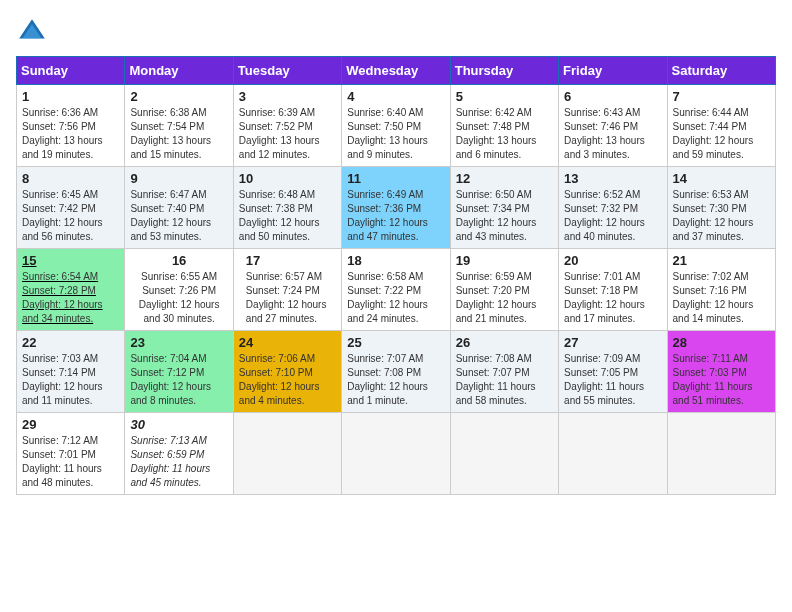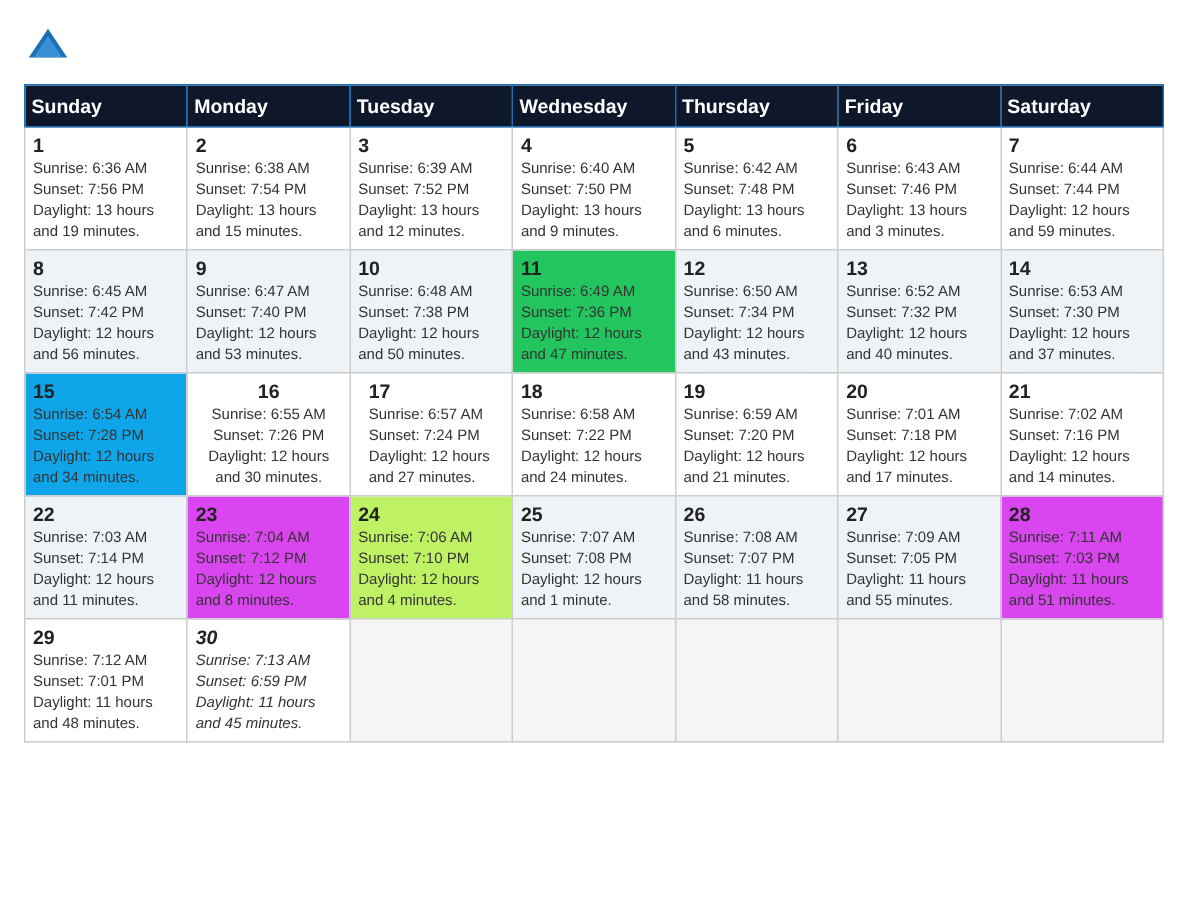--- a/index.html
+++ b/index.html
@@ -52,21 +52,21 @@
       font-size: 16px;
       color: #555;
       font-style: italic;
     }
     .calendar {
       width: 100%;
       border-collapse: collapse;
       font-size: 10.5px;
     }
     .calendar th {
-      background: #0f172a;
+      background: #6d28d9;
       color: #fff;
       padding: 6px 4px;
       text-align: left;
       font-size: 13px;
       font-weight: bold;
       border: 1px solid #1a6eb5;
     }
     .calendar td {
       border: 1px solid #ccc;
       vertical-align: top;
@@ -166,39 +166,39 @@
           <div class="day-info">Sunrise: 6:45 AM<br>Sunset: 7:42 PM<br>Daylight: 12 hours<br>and 56 minutes.</div>
         </td>
         <td style="background: rgb(238, 243, 248);">
           <span class="day-number">9</span>
           <div class="day-info">Sunrise: 6:47 AM<br>Sunset: 7:40 PM<br>Daylight: 12 hours<br>and 53 minutes.</div>
         </td>
         <td style="background: rgb(238, 243, 248); margin-left: 39px;">
           <span class="day-number">10</span>
           <div class="day-info">Sunrise: 6:48 AM<br>Sunset: 7:38 PM<br>Daylight: 12 hours<br>and 50 minutes.</div>
         </td>
-        <td style="background: #22c55e;">
+        <td style="background: #7dd3fc;">
           <span class="day-number">11</span>
           <div class="day-info">Sunrise: 6:49 AM<br>Sunset: 7:36 PM<br>Daylight: 12 hours<br>and 47 minutes.</div>
         </td>
         <td style="background: rgb(238, 243, 248);">
           <span class="day-number">12</span>
           <div class="day-info">Sunrise: 6:50 AM<br>Sunset: 7:34 PM<br>Daylight: 12 hours<br>and 43 minutes.</div>
         </td>
         <td style="background: rgb(238, 243, 248);">
           <span class="day-number">13</span>
           <div class="day-info">Sunrise: 6:52 AM<br>Sunset: 7:32 PM<br>Daylight: 12 hours<br>and 40 minutes.</div>
         </td>
         <td style="background: rgb(238, 243, 248);">
           <span class="day-number">14</span>
           <div class="day-info">Sunrise: 6:53 AM<br>Sunset: 7:30 PM<br>Daylight: 12 hours<br>and 37 minutes.</div>
         </td>
       </tr>
       <tr>
-        <td style="background: #0ea5e9;">
+        <td style="background: #86efac; text-decoration: underline;">
           <span class="day-number">15</span>
           <div class="day-info">Sunrise: 6:54 AM<br>Sunset: 7:28 PM<br>Daylight: 12 hours<br>and 34 minutes.</div>
         </td>
         <td style="background: rgb(255, 255, 255); text-align: center;">
           <span class="day-number">16</span>
           <div class="day-info">Sunrise: 6:55 AM<br>Sunset: 7:26 PM<br>Daylight: 12 hours<br>and 30 minutes.</div>
         </td>
         <td style="background: rgb(255, 255, 255); padding-left: 12px;">
           <span class="day-number">17</span>
           <div class="day-info">Sunrise: 6:57 AM<br>Sunset: 7:24 PM<br>Daylight: 12 hours<br>and 27 minutes.</div>
@@ -218,25 +218,25 @@
         <td style="background: rgb(255, 255, 255); border-radius: 21px;">
           <span class="day-number">21</span>
           <div class="day-info">Sunrise: 7:02 AM<br>Sunset: 7:16 PM<br>Daylight: 12 hours<br>and 14 minutes.</div>
         </td>
       </tr>
       <tr>
         <td style="background: rgb(238, 243, 248);">
           <span class="day-number">22</span>
           <div class="day-info">Sunrise: 7:03 AM<br>Sunset: 7:14 PM<br>Daylight: 12 hours<br>and 11 minutes.</div>
         </td>
-        <td style="background: #d946ef;">
+        <td style="background: #86efac;">
           <span class="day-number">23</span>
           <div class="day-info">Sunrise: 7:04 AM<br>Sunset: 7:12 PM<br>Daylight: 12 hours<br>and 8 minutes.</div>
         </td>
-        <td style="background: #bef264; margin-top: 12px;">
+        <td style="background: #eab308; margin-top: 12px;">
           <span class="day-number">24</span>
           <div class="day-info">Sunrise: 7:06 AM<br>Sunset: 7:10 PM<br>Daylight: 12 hours<br>and 4 minutes.</div>
         </td>
         <td style="background: rgb(238, 243, 248);">
           <span class="day-number">25</span>
           <div class="day-info">Sunrise: 7:07 AM<br>Sunset: 7:08 PM<br>Daylight: 12 hours<br>and 1 minute.</div>
         </td>
         <td style="background: rgb(238, 243, 248);">
           <span class="day-number">26</span>
           <div class="day-info">Sunrise: 7:08 AM<br>Sunset: 7:07 PM<br>Daylight: 11 hours<br>and 58 minutes.</div>

